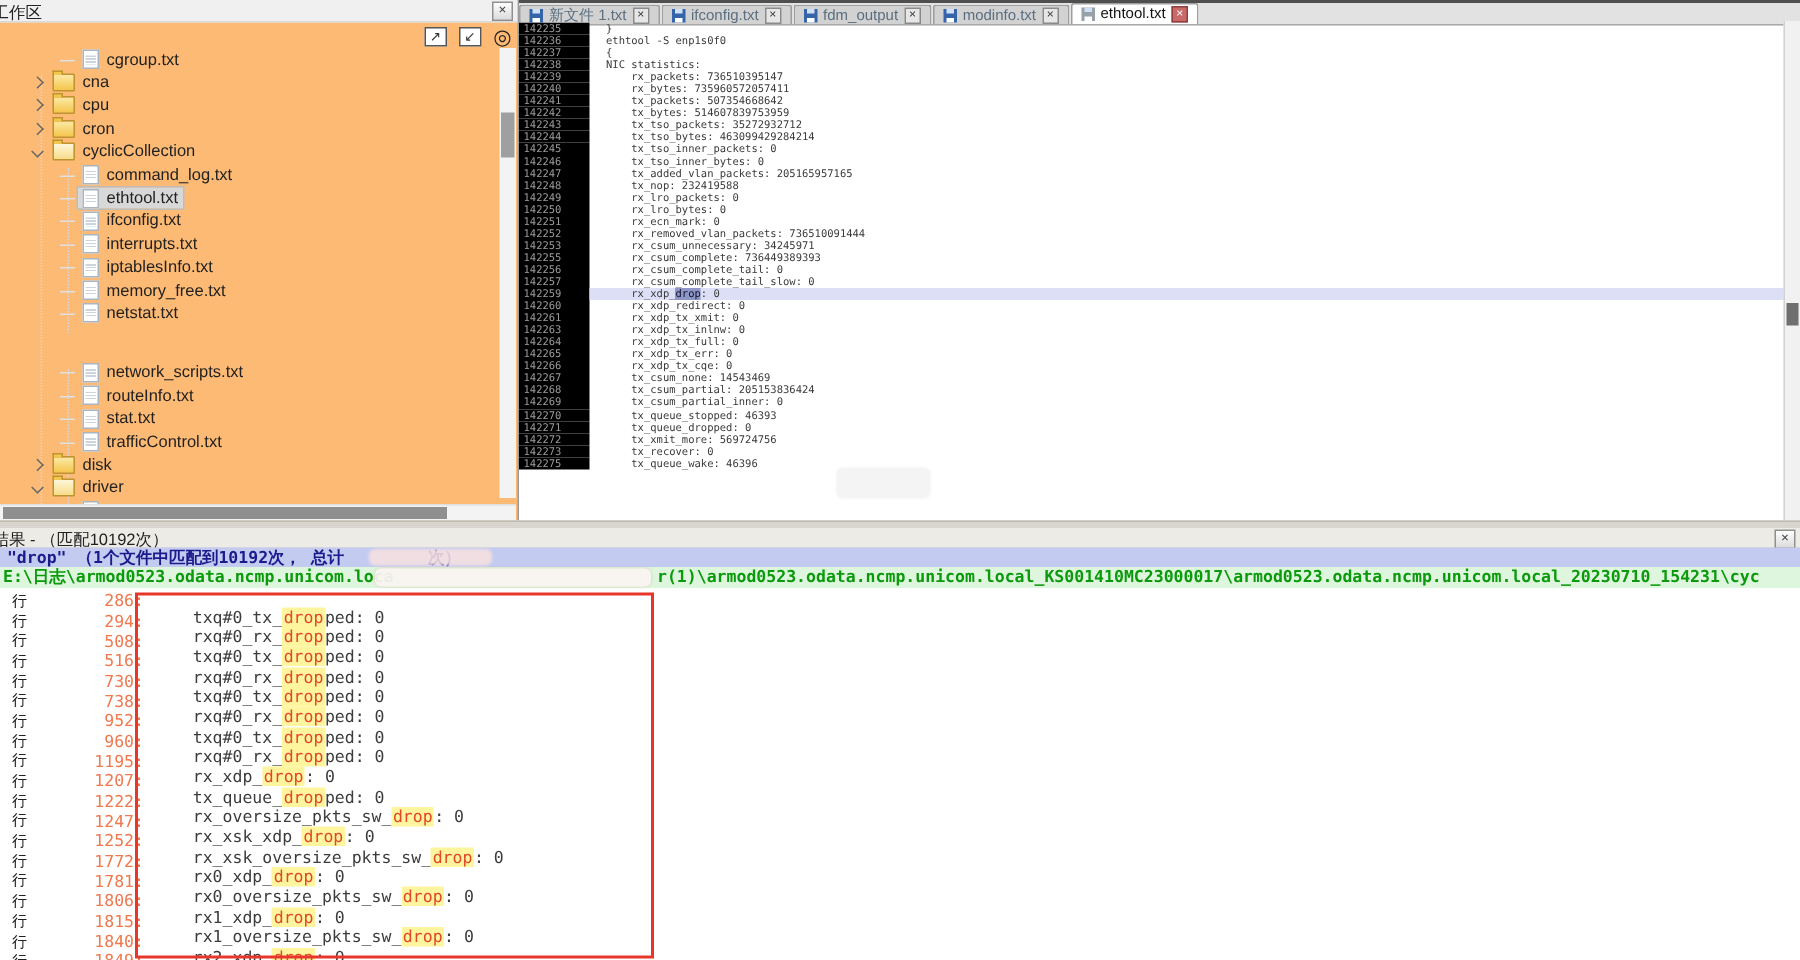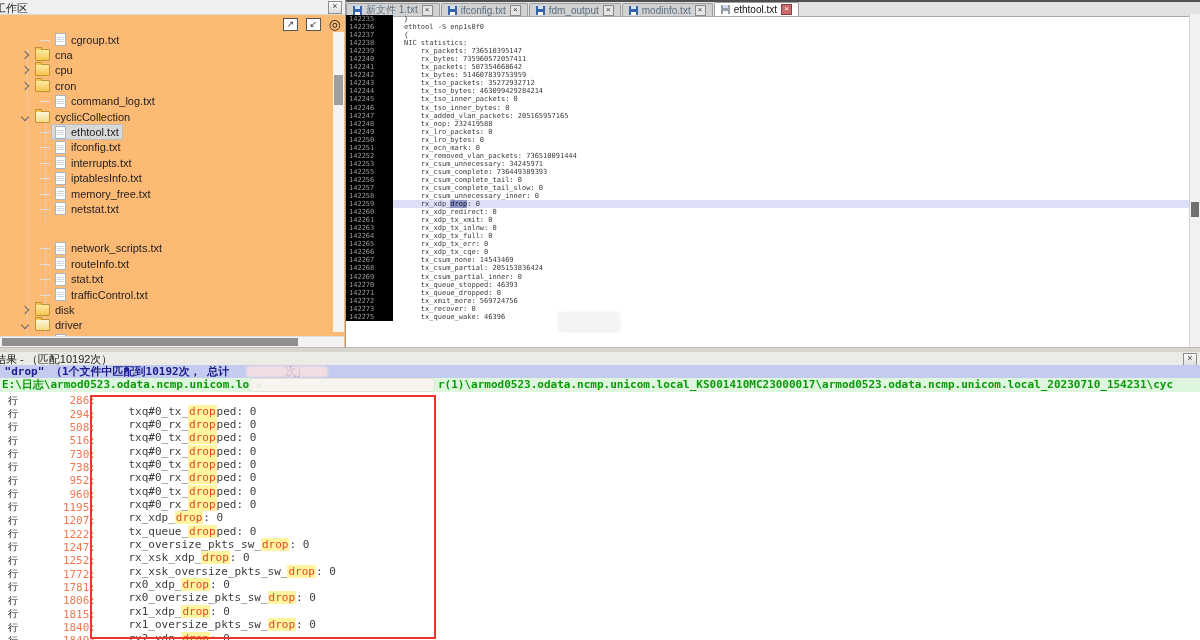--- a/index.html
+++ b/index.html
@@ -122,31 +122,31 @@
             <span>cpu</span>
           </span>
         </div>
         <div class="tree-item lvl1">
           <span class="chev collapsed"></span>
           <span class="inner">
             <span class="ficon"></span>
             <span>cron</span>
           </span>
         </div>
-        <div class="tree-item lvl2">
-          <span class="inner">
-            <span class="doc"></span>
-            <span>command_log.txt</span>
-          </span>
-        </div>
         <div class="tree-item lvl1">
           <span class="chev expanded"></span>
           <span class="inner">
             <span class="ficon open"></span>
             <span>cyclicCollection</span>
+          </span>
+        </div>
+        <div class="tree-item lvl2">
+          <span class="inner">
+            <span class="doc"></span>
+            <span>command_log.txt</span>
           </span>
         </div>
         <div class="tree-item lvl2 selected">
           <span class="inner">
             <span class="doc"></span>
             <span>ethtool.txt</span>
           </span>
         </div>
         <div class="tree-item lvl2">
           <span class="inner">
@@ -276,21 +276,20 @@
         <div class="code-row"><span class="ln">142247</span><span class="ct">    tx_added_vlan_packets: 205165957165</span></div>
         <div class="code-row"><span class="ln">142248</span><span class="ct">    tx_nop: 232419588</span></div>
         <div class="code-row"><span class="ln">142249</span><span class="ct">    rx_lro_packets: 0</span></div>
         <div class="code-row"><span class="ln">142250</span><span class="ct">    rx_lro_bytes: 0</span></div>
         <div class="code-row"><span class="ln">142251</span><span class="ct">    rx_ecn_mark: 0</span></div>
         <div class="code-row"><span class="ln">142252</span><span class="ct">    rx_removed_vlan_packets: 736510091444</span></div>
         <div class="code-row"><span class="ln">142253</span><span class="ct">    rx_csum_unnecessary: 34245971</span></div>
         <div class="code-row"><span class="ln">142255</span><span class="ct">    rx_csum_complete: 736449389393</span></div>
         <div class="code-row"><span class="ln">142256</span><span class="ct">    rx_csum_complete_tail: 0</span></div>
         <div class="code-row"><span class="ln">142257</span><span class="ct">    rx_csum_complete_tail_slow: 0</span></div>
-        <div class="code-row"><span class="ln">142258</span><span class="ct">    rx_csum_unnecessary_inner: 0</span></div>
         <div class="code-row cur"><span class="ln">142259</span><span class="ct">    rx_xdp_<span class="selword">drop</span>: 0</span></div>
         <div class="code-row"><span class="ln">142260</span><span class="ct">    rx_xdp_redirect: 0</span></div>
         <div class="code-row"><span class="ln">142261</span><span class="ct">    rx_xdp_tx_xmit: 0</span></div>
         <div class="code-row"><span class="ln">142263</span><span class="ct">    rx_xdp_tx_inlnw: 0</span></div>
         <div class="code-row"><span class="ln">142264</span><span class="ct">    rx_xdp_tx_full: 0</span></div>
         <div class="code-row"><span class="ln">142265</span><span class="ct">    rx_xdp_tx_err: 0</span></div>
         <div class="code-row"><span class="ln">142266</span><span class="ct">    rx_xdp_tx_cqe: 0</span></div>
         <div class="code-row"><span class="ln">142267</span><span class="ct">    tx_csum_none: 14543469</span></div>
         <div class="code-row"><span class="ln">142268</span><span class="ct">    tx_csum_partial: 205153836424</span></div>
         <div class="code-row"><span class="ln">142269</span><span class="ct">    tx_csum_partial_inner: 0</span></div>

